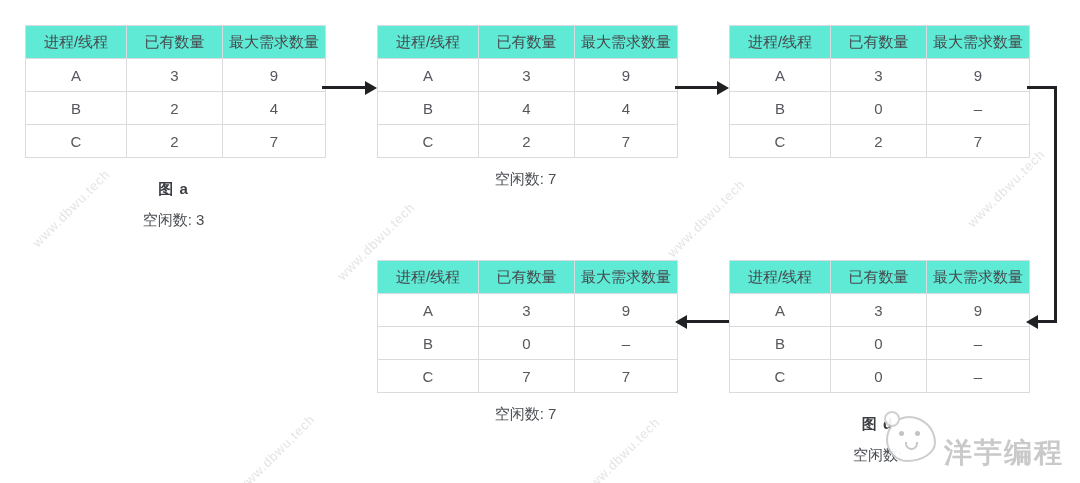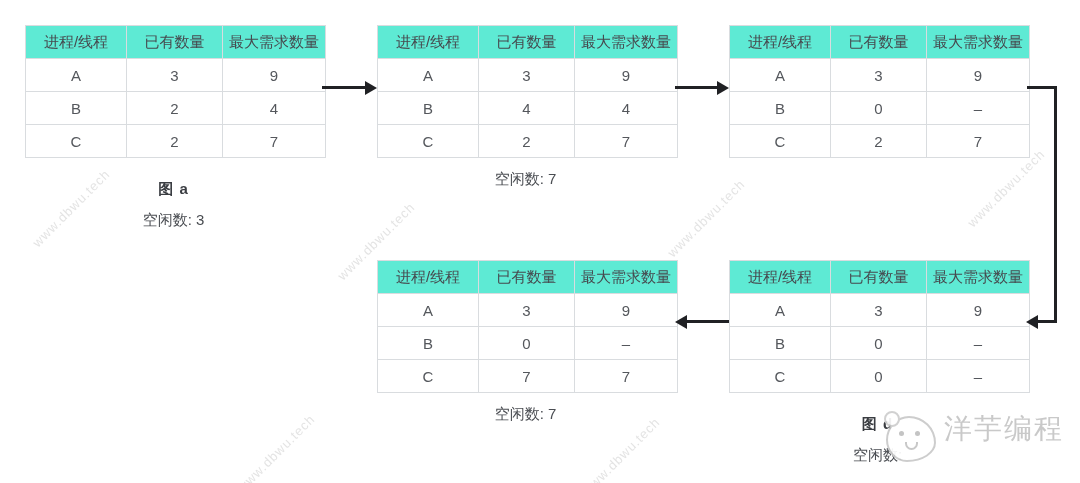--- a/index.html
+++ b/index.html
@@ -100,23 +100,23 @@
   .eye-left  { left: 11px; }
   .eye-right { left: 27px; }
   .mascot .mouth {
     position: absolute; left: 17px; top: 24px;
     width: 9px; height: 6px;
     border: 2px solid #c4c4c4;
     border-top: none;
     border-radius: 0 0 9px 9px;
   }
   .logo-text {
-    position: absolute; left: 60px; top: 0;
+    position: absolute; left: 60px; top: 24px;
     font-size: 28px;
-    font-weight: 400;
+    font-weight: 700;
     color: #c9c9c9;
     letter-spacing: 2px;
     white-space: nowrap;
   }
 </style>
 </head>
 <body>
 
 <div class="canvas">
 

